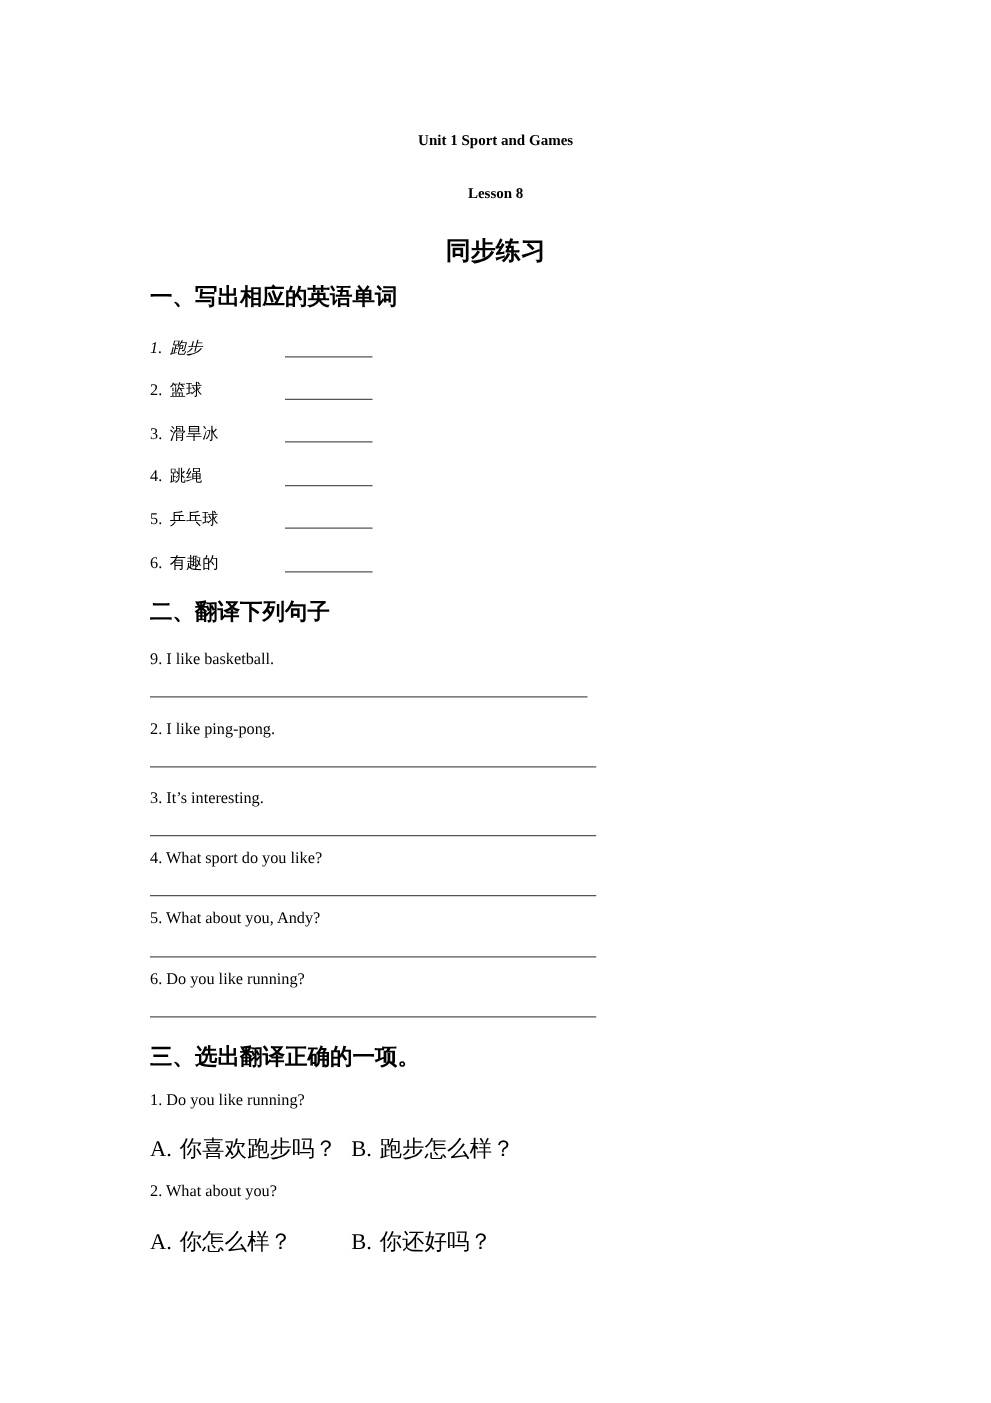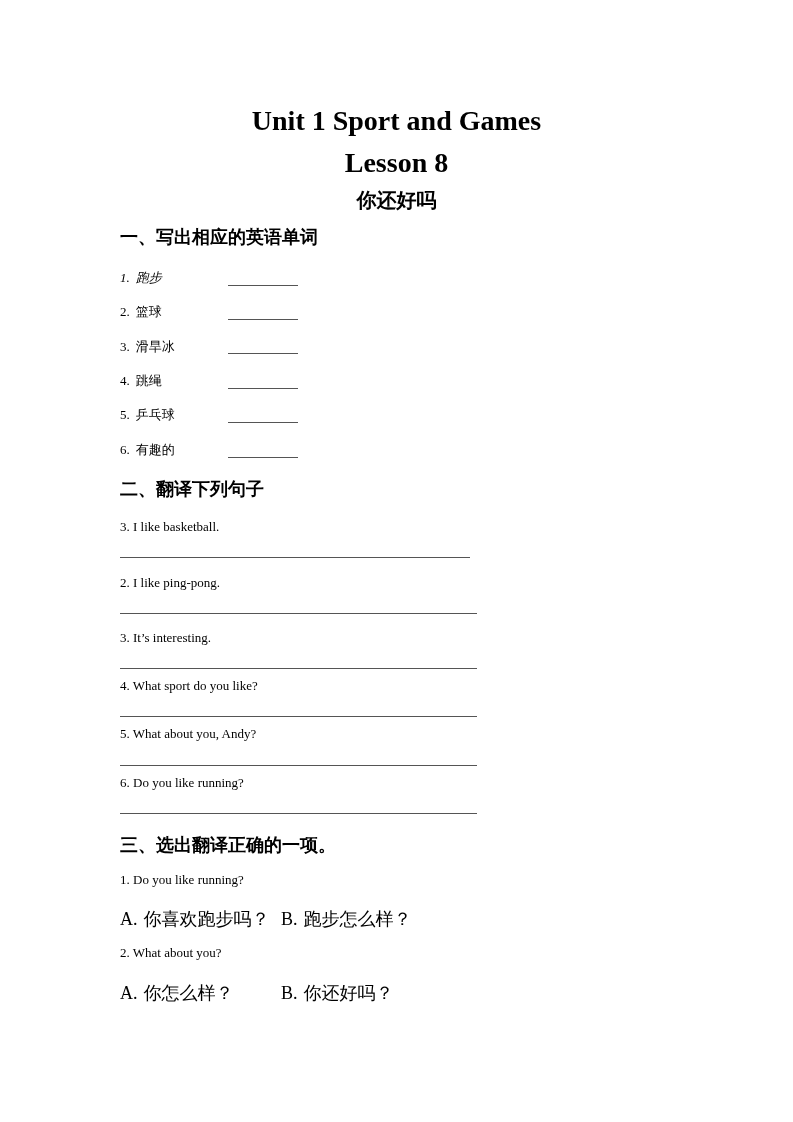--- a/index.html
+++ b/index.html
@@ -1,35 +1,35 @@
 <!DOCTYPE html>
 <html><head>
 <meta charset="utf-8">
 <style>
   html, body { margin: 0; padding: 0; background: #ffffff; }
   body { width: 793px; height: 1122px; position: relative; overflow: hidden; color: #000; }
   .serif { font-family: "Liberation Serif", "DejaVu Serif", serif; }
   .sans { font-family: "DejaVu Sans", "Liberation Sans", sans-serif; }
   .abs { position: absolute; white-space: nowrap; }
-  .title { font-weight: bold; font-size: 28px; left: 0; width: 793px; text-align: center; }
+  .title { font-weight: bold; font-size: 12px; left: 0; width: 793px; text-align: center; }
   .cn-title { font-weight: bold; font-size: 20px; left: 0; width: 793px; text-align: center; }
   .section { font-weight: bold; font-size: 18px; left: 120px; }
   .vocab-item { font-size: 13px; left: 120px; }
   .vocab-item .num { font-family: "Liberation Serif", serif; margin-right: 6px; }
   .blank { position: absolute; height: 0; border-top: 1px solid #555; }
   .sent { font-size: 13px; left: 120px; }
   .opt { font-size: 18px; }
   .opt .letter { font-family: "Liberation Serif", serif; margin-right: 6px; }
 </style>
 </head>
 <body>
 
 <div class="abs title serif" style="top:105px;">Unit 1 Sport and Games</div>
 <div class="abs title serif" style="top:147px;">Lesson 8</div>
-<div class="abs cn-title sans" style="top:187px;">你还好吗</div>
+<div class="abs cn-title sans" style="top:187px;">同步练习</div>
 
 <div class="abs section sans" style="top:225px;">一、写出相应的英语单词</div>
 
 <div class="abs vocab-item sans" style="top:269px;font-style:italic;"><span class="num">1.</span><span>跑步</span></div>
 <div class="blank" style="left:228px; top:285px; width:70px;"></div>
 
 <div class="abs vocab-item sans" style="top:303px;"><span class="num">2.</span><span>篮球</span></div>
 <div class="blank" style="left:228px; top:319px; width:70px;"></div>
 
 <div class="abs vocab-item sans" style="top:338px;"><span class="num">3.</span><span>滑旱冰</span></div>
@@ -39,21 +39,21 @@
 <div class="blank" style="left:228px; top:388px; width:70px;"></div>
 
 <div class="abs vocab-item sans" style="top:406px;"><span class="num">5.</span><span>乒乓球</span></div>
 <div class="blank" style="left:228px; top:422px; width:70px;"></div>
 
 <div class="abs vocab-item sans" style="top:441px;"><span class="num">6.</span><span>有趣的</span></div>
 <div class="blank" style="left:228px; top:457px; width:70px;"></div>
 
 <div class="abs section sans" style="top:477px;">二、翻译下列句子</div>
 
-<div class="abs sent serif" style="top:519px;">3. I like basketball.</div>
+<div class="abs sent serif" style="top:519px;">9. I like basketball.</div>
 <div class="blank" style="left:120px; top:557px; width:350px;"></div>
 
 <div class="abs sent serif" style="top:575px;">2. I like ping-pong.</div>
 <div class="blank" style="left:120px; top:613px; width:357px;"></div>
 
 <div class="abs sent serif" style="top:630px;">3. It’s interesting.</div>
 <div class="blank" style="left:120px; top:668px; width:357px;"></div>
 
 <div class="abs sent serif" style="top:678px;">4. What sport do you like?</div>
 <div class="blank" style="left:120px; top:716px; width:357px;"></div>

